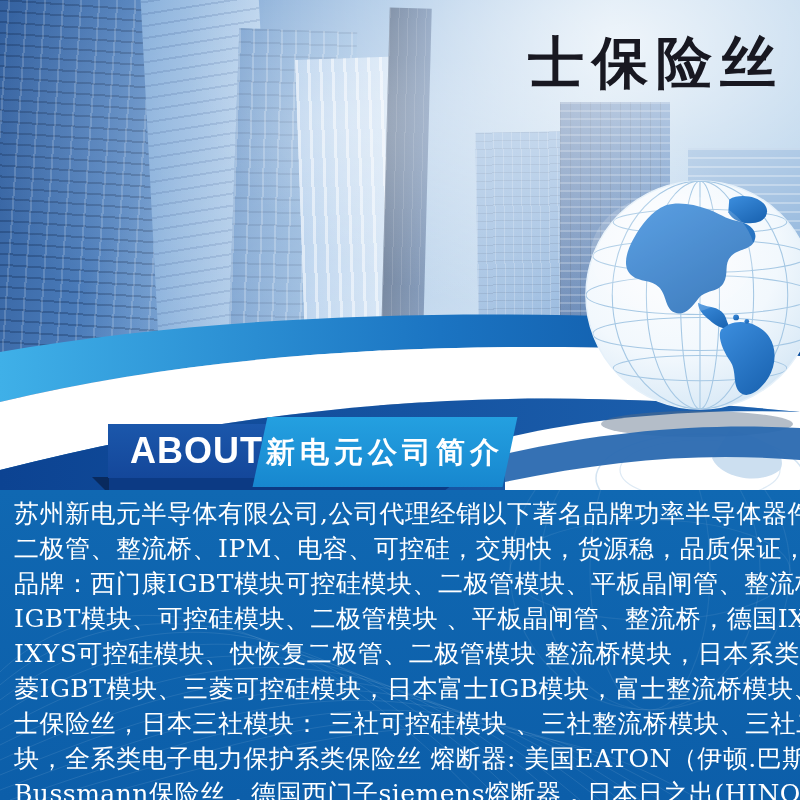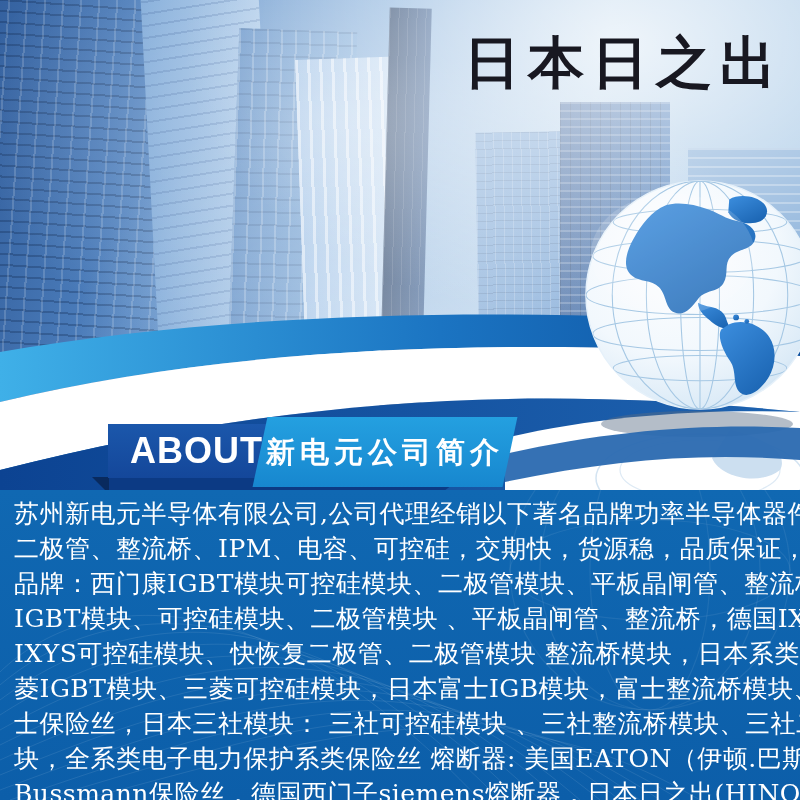--- a/index.html
+++ b/index.html
@@ -152,21 +152,21 @@
         <path d="M150,22 C160,16 178,18 186,27 C192,34 188,44 177,46 C166,48 153,44 149,35 Z"></path>
         <path d="M118,128 C126,133 135,131 142,137 C148,142 147,150 152,154 C145,156 136,152 130,146 C124,141 118,136 118,128 Z"></path>
         <path d="M150,150 C164,144 182,150 191,163 C199,175 198,192 190,205 C182,218 169,227 161,220 C153,213 158,198 151,188 C144,178 137,162 142,155 Z"></path>
         <circle cx="157" cy="143" r="3"></circle>
         <circle cx="168" cy="147" r="2.4"></circle>
       </g>
       <ellipse cx="92" cy="78" rx="84" ry="62" fill="rgba(255,255,255,.16)"></ellipse>
     </svg>
   </div>
 
-  <h1 class="title">日本日之出</h1>
+  <h1 class="title">士保险丝</h1>
 
   <div class="ribbon-shadow"></div>
   <div class="fold"></div>
   <div class="about-box">
     <span>ABOUTUS</span>
   </div>
   <div class="zh-ribbon">
     <span>新电元公司简介</span>
   </div>
 

